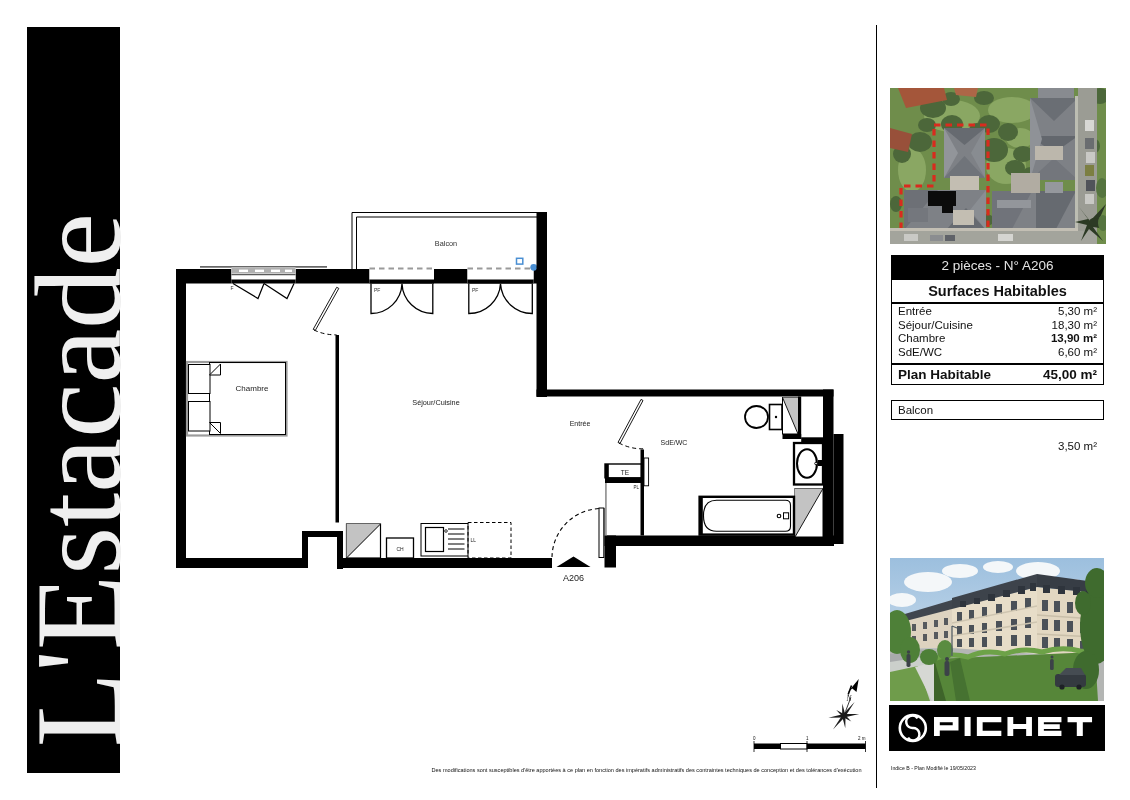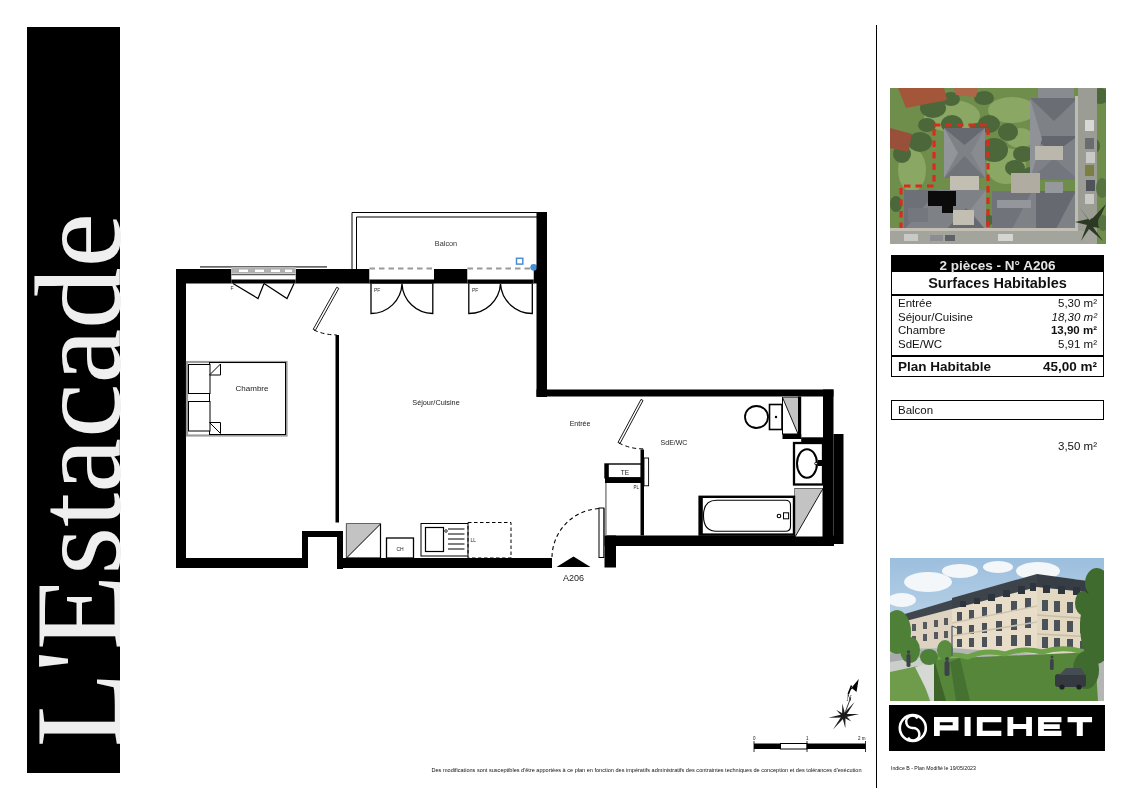--- a/index.html
+++ b/index.html
@@ -330,29 +330,29 @@
   </g>
 
   <g fill="#55743f">
     <ellipse cx="212" cy="100" rx="6" ry="10"></ellipse>
         <ellipse cx="213" cy="135" rx="5" ry="8"></ellipse>
   </g>
 </svg>
 
 <div class="abs" style="left:891px;top:255px;width:213px;border:1px solid #000;box-sizing:border-box;">
 
-  <div style="background:#000;color:#e3e3e3;text-align:center;font-size:13.5px;height:16px;line-height:20px;font-weight:bold;">2 pièces - N° A206</div>
+  <div style="background:#000;color:#e3e3e3;text-align:center;font-size:13.5px;height:24px;line-height:20px;">2 pièces - N° A206</div>
 
   <div style="border-bottom:2px solid #000;text-align:center;font-weight:bold;font-size:14.5px;height:22px;line-height:22px;color:#111;">Surfaces Habitables</div>
 
   <div style="font-size:11.5px;color:#111;padding:1px 6px 4px 6px;line-height:13.5px;">
     <div><span>Entrée</span><span style="float:right;">5,30 m²</span></div>
-    <div><span>Séjour/Cuisine</span><span style="float:right;font-style:italic;">18,30 m²</span></div>
+    <div><span>Séjour/Cuisine</span><span style="float:right;">18,30 m²</span></div>
     <div><span>Chambre</span><span style="float:right;font-weight:bold;">13,90 m²</span></div>
-    <div><span>SdE/WC</span><span style="float:right;">5,91 m²</span></div>
+    <div><span>SdE/WC</span><span style="float:right;">6,60 m²</span></div>
   </div>
 
   <div style="border-top:2px solid #000;font-weight:bold;font-size:13.5px;color:#111;padding:2.5px 6px 2.5px 6px;line-height:14px;"><span>Plan Habitable</span><span style="float:right;">45,00 m²</span></div>
 </div>
 
 <div class="abs" style="left:891px;top:400px;width:213px;height:20px;border:1px solid #000;box-sizing:border-box;font-size:11.5px;color:#111;line-height:18px;padding:0 6px;">
   <span>Balcon</span><span style="float:right;margin-top:36px;">3,50 m²</span>
 </div>
 
 <svg class="abs" style="left:890px;top:558px;" width="214" height="143" viewBox="0 0 214 143">

